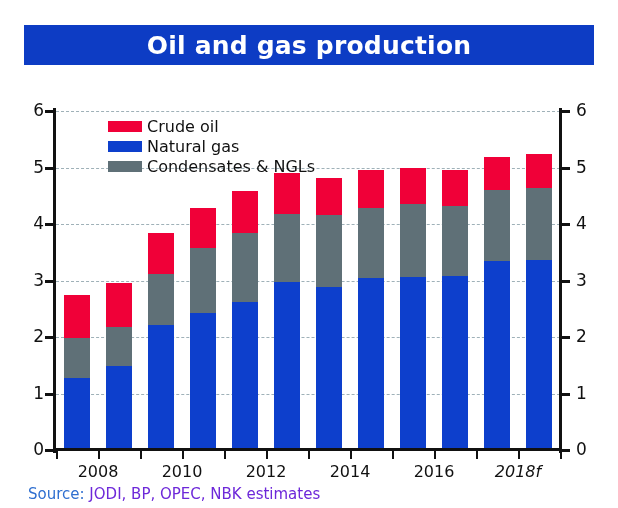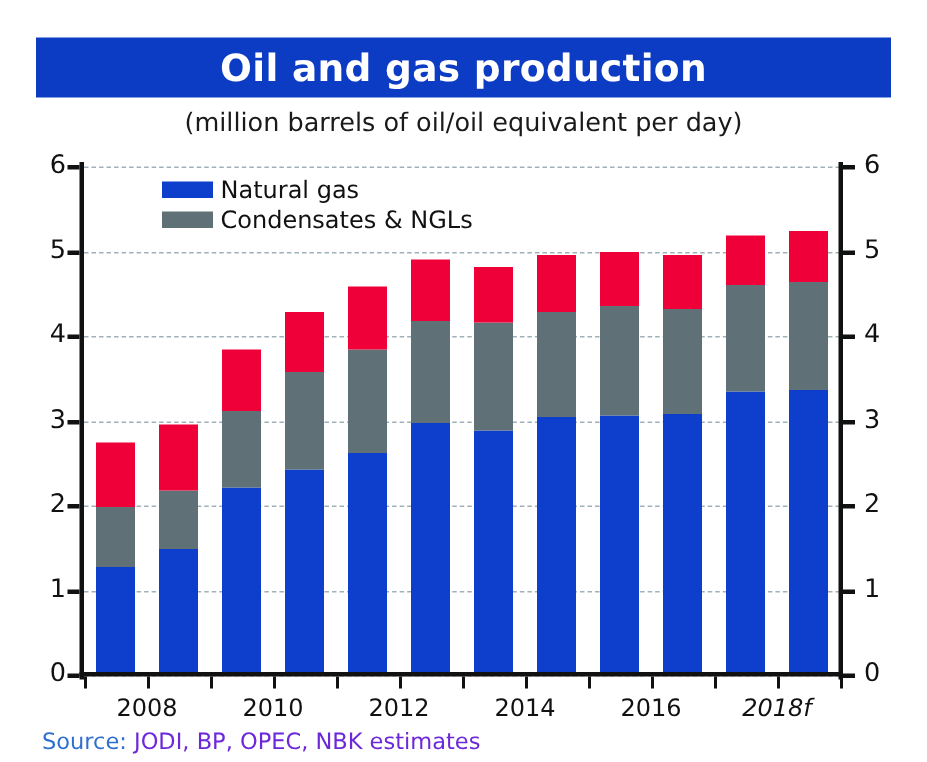--- a/index.html
+++ b/index.html
@@ -82,21 +82,20 @@
 </style>
 </head>
 <body>
 
 <div id="chart-root">
 
   <div class="title-banner">
     <span class="title-text">Oil and gas production</span>
   </div>
 
-  <div class="subtitle">(million barrels of oil/oil equivalent per day)</div>
 
   <div class="plot">
     <div id="gridlines">
         <div class="gridline" style="top: 339px;"></div>
         <div class="gridline" style="top: 282.5px;"></div>
         <div class="gridline" style="top: 226px;"></div>
         <div class="gridline" style="top: 169.5px;"></div>
         <div class="gridline" style="top: 113px;"></div>
         <div class="gridline" style="top: 56.5px;"></div>
         <div class="gridline" style="top: 0px;"></div>
@@ -218,20 +217,24 @@
       <div class="xlabel" style="left: 434px;">2016</div>
       <div class="tick-bottom" style="left: 434px;"></div>
       <div class="tick-bottom" style="left: 476px;"></div>
       <div class="xlabel" style="left: 518px; font-style: italic;">2018f</div>
       <div class="tick-bottom" style="left: 518px;"></div>
       <div class="tick-bottom" style="left: 560px;"></div>
     </div>
 
   <div class="legend">
     <div class="legend-row">
+      <span class="legend-swatch crude"></span>
+      <span class="legend-label">Crude oil</span>
+    </div>
+    <div class="legend-row">
       <span class="legend-swatch gas"></span>
       <span class="legend-label">Natural gas</span>
     </div>
     <div class="legend-row">
       <span class="legend-swatch ngl"></span>
       <span class="legend-label">Condensates &amp; NGLs</span>
     </div>
   </div>
 
   <div class="source">

